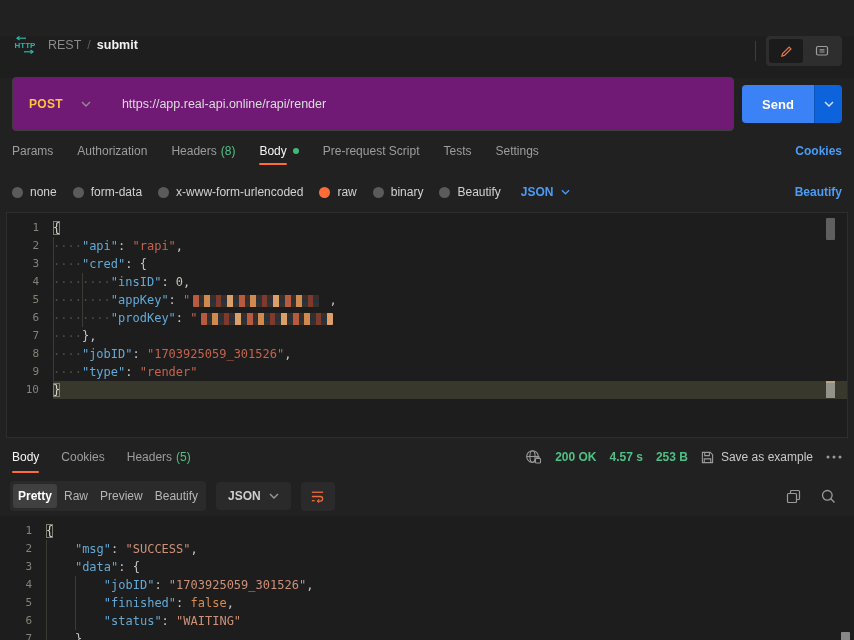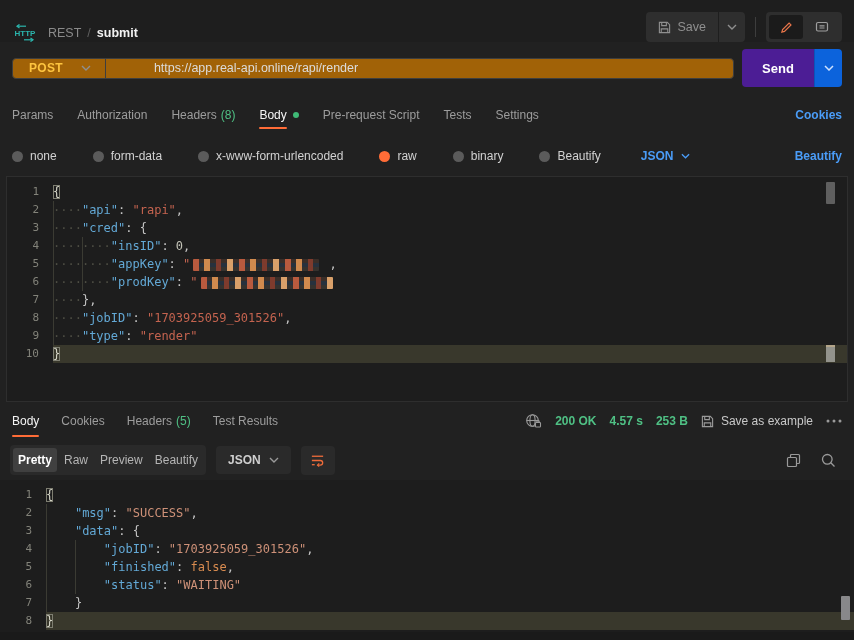--- a/index.html
+++ b/index.html
@@ -6,21 +6,21 @@
   html,body { width:854px; height:640px; overflow:hidden; }
   body {
     background:#212121; color:#d0d0d0;
     font-family:"Liberation Sans", sans-serif;
     display:flex; flex-direction:column;
   }
   svg { display:block; }
   .clickable { cursor:pointer; }
 
   
-  .topbar { height:42px; flex:none; display:flex; align-items:flex-end; padding:0 12px; background:#1e1e1e; }
+  .topbar { height:42px; flex:none; display:flex; align-items:flex-start; padding:0 12px; background:#1e1e1e;margin-top:36px; }
   .tb-left { display:flex; align-items:center; gap:10px; }
   .http-ico { flex:none; }
   .crumb { display:flex; align-items:center; gap:6px; font-size:12.5px; }
   .crumb .root { color:#8a8a8a; }
   .crumb .sep  { color:#5f5f5f; }
   .crumb .cur  { color:#f2f2f2; font-weight:700; }
   .tb-right { margin-left:auto; display:flex; align-items:center; gap:10px; }
   .btn-split { display:flex; gap:1px; }
   .btn-gray {
     background:#2e2e2e; color:#8f8f8f; border:none; height:30px;
@@ -29,49 +29,49 @@
   }
   .btn-gray-chev { background:#2e2e2e; width:26px; height:30px; display:flex; align-items:center; justify-content:center; border-radius:0 4px 4px 0; }
   .tb-divider { width:1px; height:20px; background:#3d3d3d; }
   .icon-group { background:#2e2e2e; border-radius:4px; height:30px; display:flex; align-items:center; padding:3px; gap:2px; }
   .icon-group .seg { width:34px; height:24px; display:flex; align-items:center; justify-content:center; border-radius:3px; }
   .icon-group .seg.active { background:#1b1b1b; }
 
   
   .request-bar { height:52px; flex:none; display:flex; align-items:center; padding:0 12px; gap:8px; }
   .url-box {
-    flex:1; height:21px; background:#a16207; border:1px solid #3e3e3e; border-radius:4px;
-    display:flex; align-items:center; overflow:hidden;gap:32px;
+    flex:1; height:54px; background:#701a75; border:1px solid #3e3e3e; border-radius:4px;
+    display:flex; align-items:center; overflow:hidden;
   }
   .method { display:flex; align-items:center; gap:18px; padding:0 14px 0 16px; height:100%; border-right:1px solid #3e3e3e; }
   .method .m-label { color:#fdc43f; font-size:12px; font-weight:700; letter-spacing:.3px; }
   .url-input {
     flex:1; background:transparent; border:none; outline:none; color:#dcdcdc;
     font-size:12.5px; padding:0 10px 0 16px; font-family:"Liberation Sans",sans-serif;
   }
   .send-split { display:flex; flex:none; }
   .send-btn {
-    background:#4c1d95; color:#fff; border:none; height:38px; width:72px;
+    background:#3b82f6; color:#fff; border:none; height:38px; width:72px;
     font-size:13px; font-weight:700; border-radius:4px 0 0 4px; font-family:"Liberation Sans",sans-serif;
   }
   .send-chev { background:#0c63dc; width:28px; height:38px; display:flex; align-items:center; justify-content:center; border-left:1px solid #0a54ba; border-radius:0 4px 4px 0; }
 
   
   .tabs-row { height:42px; flex:none; display:flex; align-items:stretch; padding:0 12px; }
   .tabs { display:flex; gap:24px; }
   .tab { display:flex; align-items:center; position:relative; font-size:12px; color:#9d9d9d; }
   .tab .lbl { position:relative; padding:13px 0; }
   .tab.active { color:#f5f5f5; }
   .tab.active .lbl::after { content:""; position:absolute; left:0; right:0; bottom:6px; height:2px; background:#ff6c37; border-radius:1px; }
   .tab .badge { color:#4fc084; margin-left:4px; }
   .tab .gdot { width:6px; height:6px; border-radius:50%; background:#3fba76; margin-left:6px; }
   .link-blue { margin-left:auto; align-self:center; color:#4a9cf7; font-size:12px; font-weight:700; }
 
   
-  .bodytype-row { height:40px; flex:none; display:flex; align-items:center; padding:0 12px; gap:36px; }
+  .bodytype-row { height:40px; flex:none; display:flex; align-items:center; padding:0 12px; gap:16px; }
   .radio { display:flex; align-items:center; gap:7px; font-size:12px; color:#d2d2d2; }
   .rdot { width:11px; height:11px; border-radius:50%; background:#5b5b5b; }
   .radio.sel .rdot { background:#ff6c37; }
   .lang-select { display:flex; align-items:center; gap:7px; color:#4a9cf7; font-size:12px; font-weight:700; margin-left:4px; }
 
   
   .req-editor {
     flex:none; height:226px; margin:0 6px; background:#1d1d1d;
     border:1px solid #2e2e2e; position:relative; padding-top:6px; overflow:hidden;
   }
@@ -131,37 +131,20 @@
         <path d="M18.5 14 L21 15.8 L18.5 17.6" stroke="#2bb5ad" stroke-width="1.2" fill="none"></path>
       </svg>
     </span>
     <span class="crumb">
       <span class="root clickable">REST</span>
       <span class="sep">/</span>
       <span class="cur clickable">submit</span>
     </span>
   </div>
   <div class="tb-right">
-    <div class="btn-split">
-      <button class="btn-gray clickable">
-        <span>
-          <svg width="13" height="13" viewBox="0 0 14 14" fill="none" stroke="#8f8f8f" stroke-width="1.2">
-            <path d="M1.5 1.5 H10 L12.5 4 V12.5 H1.5 Z"></path>
-            <path d="M4 1.5 V5 H9 V1.5"></path>
-            <path d="M3.5 12.5 V8.5 H10.5 V12.5"></path>
-          </svg>
-        </span>
-        <span>Save</span>
-      </button>
-      <span class="btn-gray-chev clickable">
-        <svg width="10" height="6" viewBox="0 0 10 6" fill="none" stroke="#8f8f8f" stroke-width="1.4">
-            <path d="M1 1 L5 5 L9 1"></path>
-          </svg>
-      </span>
-    </div>
     <span class="tb-divider"></span>
     <div class="icon-group">
       <span class="seg active clickable">
         <span>
           <svg width="13" height="13" viewBox="0 0 14 14" fill="none" stroke="#e8754a" stroke-width="1.3">
             <path d="M2 12 L2.8 9.2 L9.8 2.2 L11.8 4.2 L4.8 11.2 Z"></path>
           </svg>
         </span>
       </span>
       <span class="seg clickable">
@@ -317,23 +300,20 @@
       <div class="tab clickable active">
         <span class="lbl">Body</span>
       </div>
       <div class="tab clickable">
         <span class="lbl">Cookies</span>
       </div>
       <div class="tab clickable">
         <span class="lbl">Headers</span>
         <span class="badge">(5)</span>
       </div>
-      <div class="tab clickable">
-        <span class="lbl">Test Results</span>
-      </div>
     </div>
   <div class="resp-meta">
     <span class="clickable">
       <svg width="17" height="16" viewBox="0 0 17 16" fill="none" stroke="#9a9a9a" stroke-width="1.1">
         <circle cx="7.5" cy="7.5" r="5.8"></circle>
         <ellipse cx="7.5" cy="7.5" rx="2.6" ry="5.8"></ellipse>
         <path d="M1.7 7.5 H13.3"></path>
         <rect x="10.5" y="9.5" width="5" height="4.5" rx="0.8" fill="#1e1e1e"></rect>
         <path d="M11.8 9.5 V8.6 a1.2 1.2 0 0 1 2.4 0 V9.5"></path>
       </svg>

